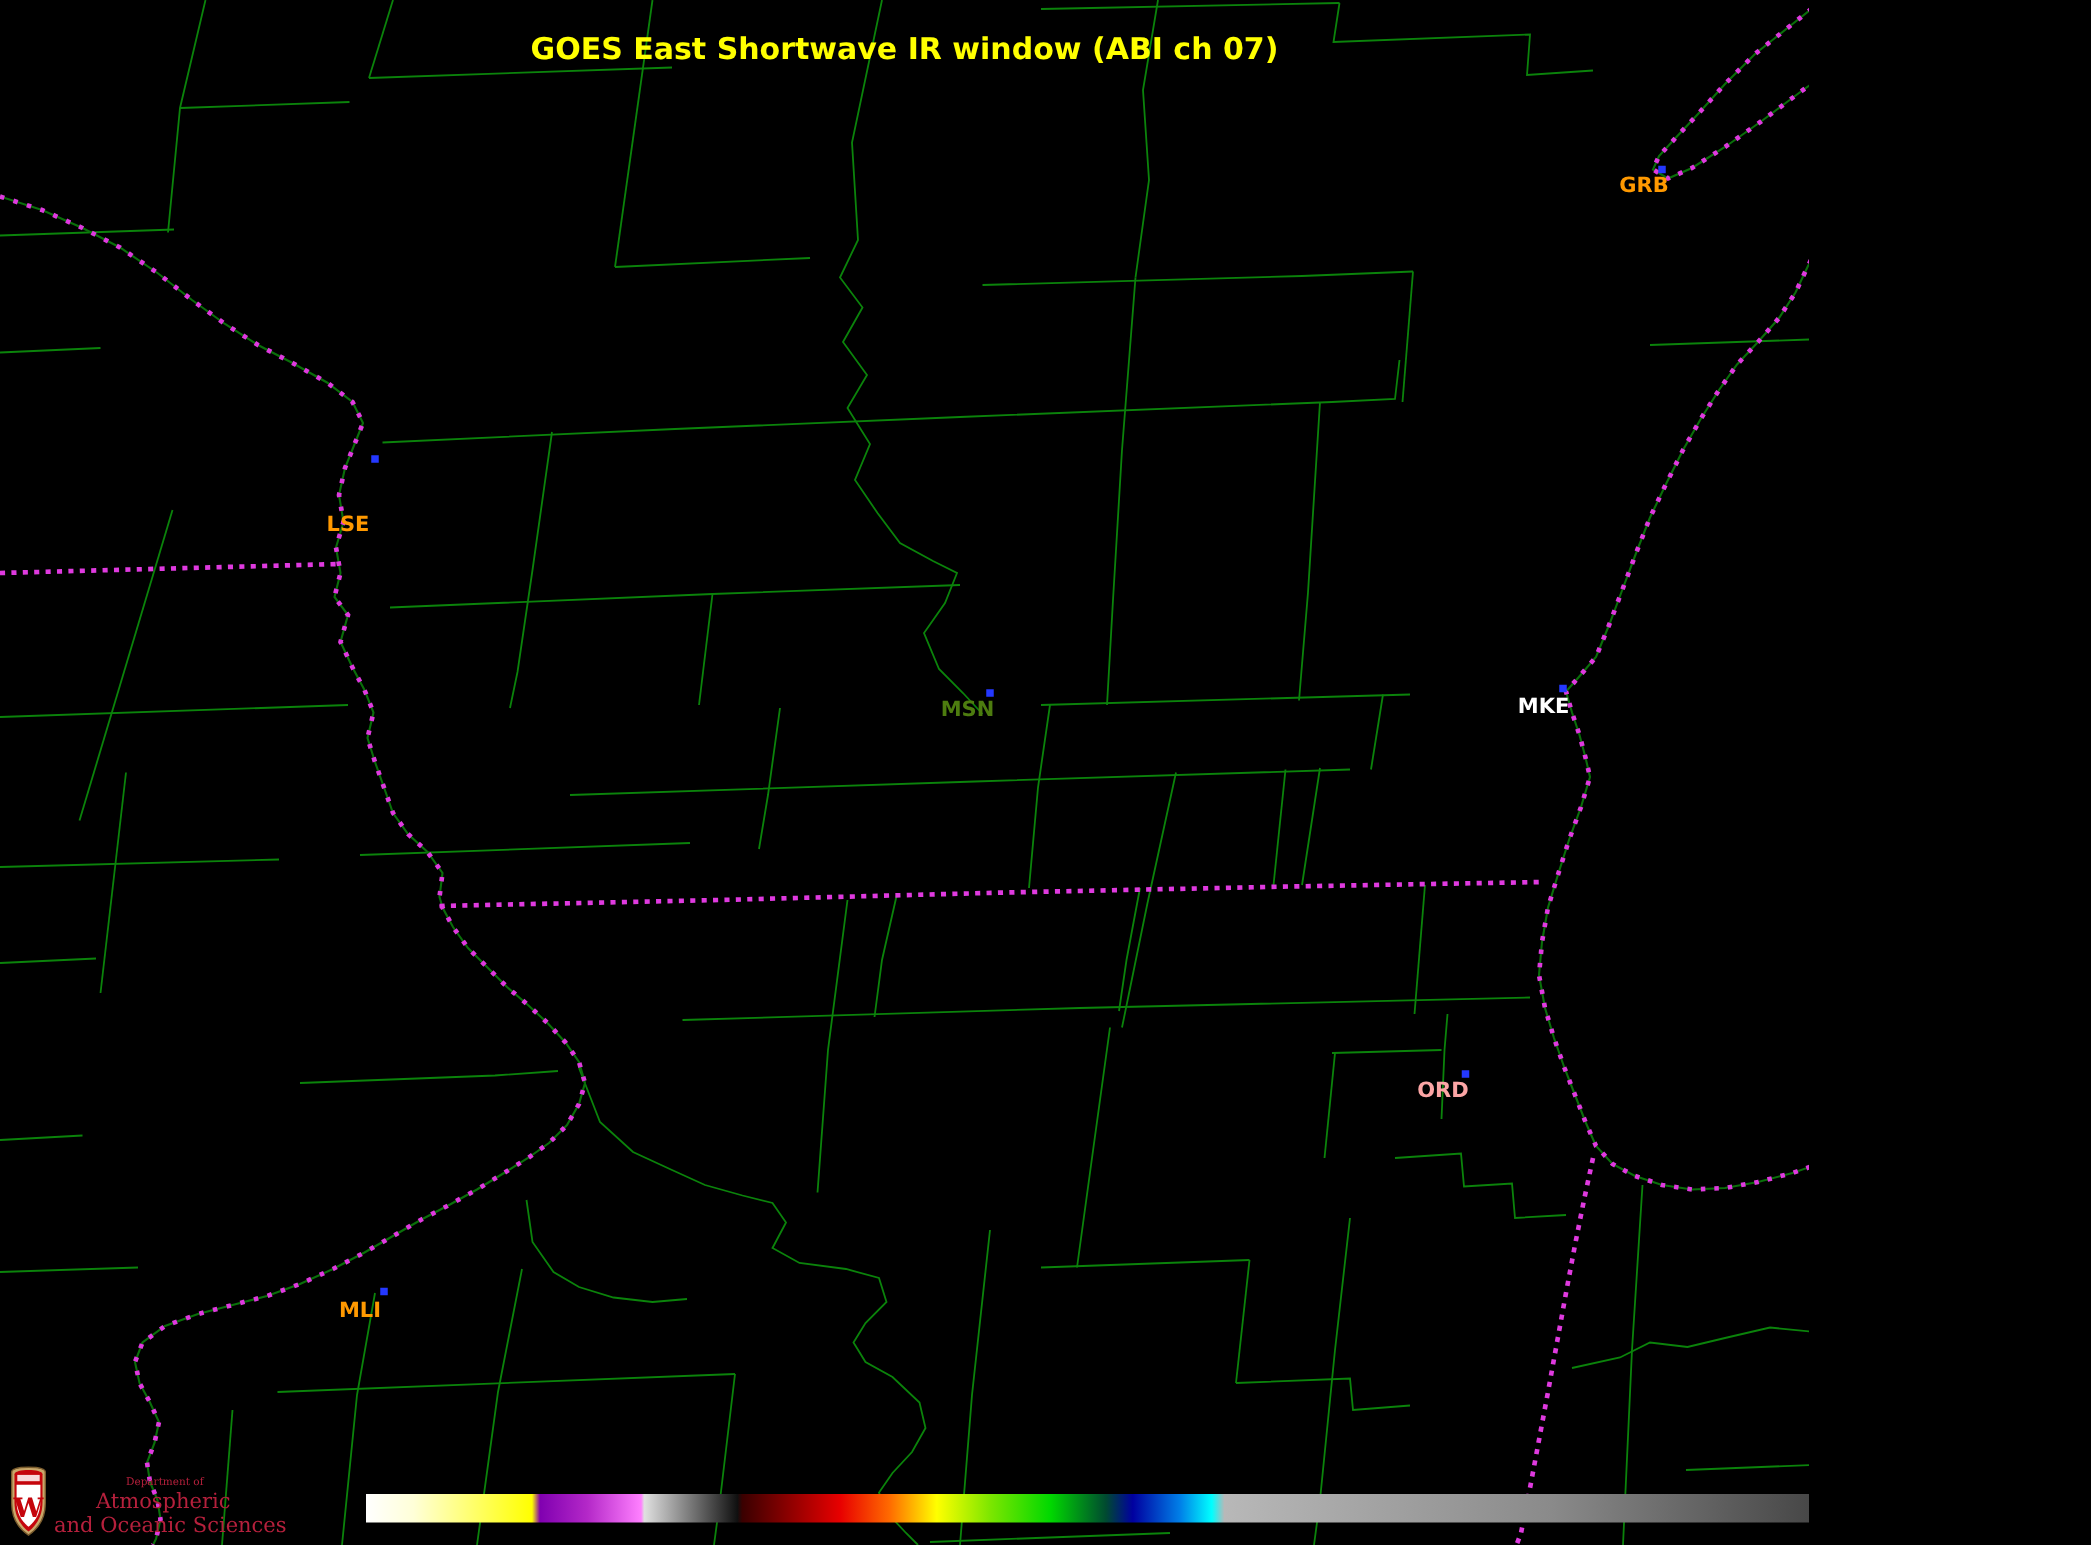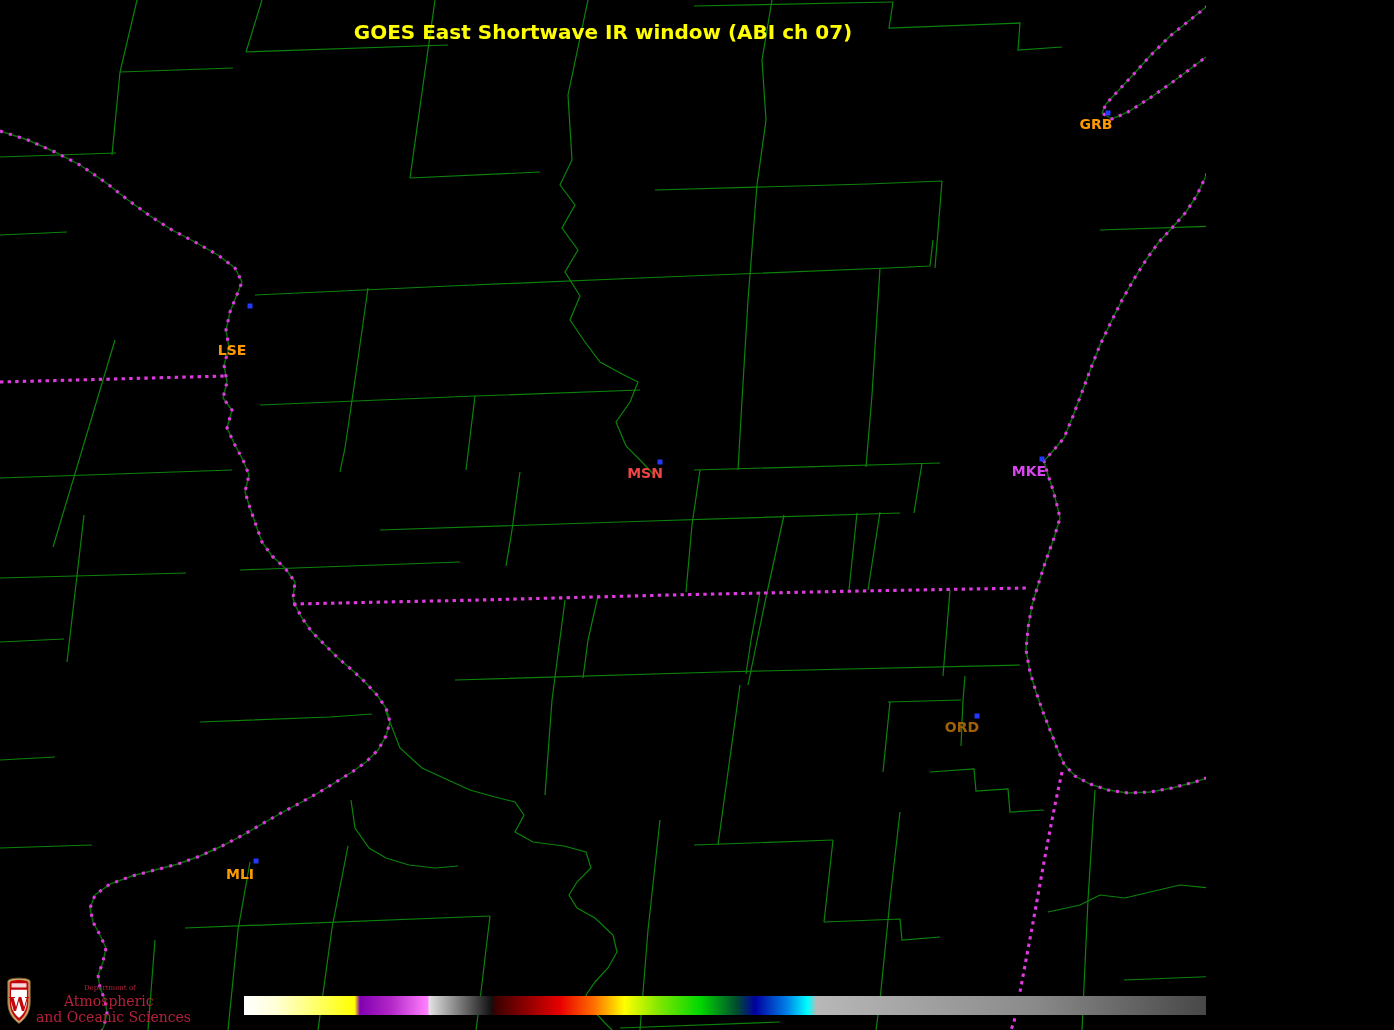--- a/index.html
+++ b/index.html
@@ -109,25 +109,25 @@
     </svg>
 
   <div id="title" style="color: rgb(255, 255, 0);"><span>GOES East Shortwave IR window (ABI ch 07)</span><br></div>
 
   <div id="stations">
       <div class="station-dot" style="left: 1108px; top: 113px; background: rgb(36, 56, 255);"></div>
       <div class="station-label" style="left: 1096px; top: 124px; color: rgb(255, 153, 0);">GRB</div>
       <div class="station-dot" style="left: 250px; top: 306px; background: rgb(36, 56, 255);"></div>
       <div class="station-label" style="left: 232px; top: 314px; color: rgb(255, 153, 0); margin-top: 36px;">LSE</div>
       <div class="station-dot" style="left: 660px; top: 462px; background: rgb(36, 56, 255);"></div>
-      <div class="station-label" style="left: 645px; top: 473px; color: #ef4444;">MSN</div>
+      <div class="station-label" style="left: 645px; top: 473px; color: #4d7c0f;">MSN</div>
       <div class="station-dot" style="left: 1042px; top: 459px; background: rgb(36, 56, 255);"></div>
-      <div class="station-label" style="left: 1029px; top: 471px; color: #d946ef;">MKE</div>
+      <div class="station-label" style="left: 1029px; top: 471px; color: #ffffff;">MKE</div>
       <div class="station-dot" style="left: 977px; top: 716px; background: rgb(36, 56, 255);"></div>
-      <div class="station-label" style="left: 962px; top: 727px; color: #a16207;">ORD</div>
+      <div class="station-label" style="left: 962px; top: 727px; color: #fca5a5;">ORD</div>
       <div class="station-dot" style="left: 256px; top: 861px; background: rgb(36, 56, 255);"></div>
       <div class="station-label" style="left: 240px; top: 874px; color: rgb(255, 153, 0); text-align: center;">MLI</div>
     </div>
 
   <div id="colorbar" style="left: 244px; top: 996px; width: 1054px; height: 19px; background: linear-gradient(to right, rgb(255, 255, 255) 0%, rgb(255, 255, 216) 3%, rgb(255, 255, 0) 10.5%, rgb(128, 0, 176) 11%, rgb(180, 40, 200) 14%, rgb(255, 128, 255) 17.4%, rgb(224, 224, 224) 17.6%, rgb(16, 16, 16) 23.5%, rgb(58, 0, 0) 23.8%, rgb(232, 0, 0) 30%, rgb(255, 106, 0) 33.1%, rgb(255, 255, 0) 36.1%, rgb(124, 230, 0) 39.5%, rgb(0, 216, 0) 43.3%, rgb(0, 74, 48) 46.8%, rgb(0, 0, 160) 48.5%, rgb(0, 128, 232) 51.5%, rgb(0, 255, 255) 53.5%, rgb(184, 184, 184) 54.3%, rgb(138, 138, 138) 75%, rgb(44, 44, 44) 98%, rgb(255, 0, 0) 98.2%, rgb(255, 140, 0) 99.1%, rgb(255, 255, 0) 100%);"></div>
 
   <div id="logo">
     <svg id="logo-crest" width="28" height="48" viewBox="0 0 60 100">
       <path d="M6,8 C6,3 18,1 30,1 C42,1 54,3 54,8 L54,52 C54,76 42,90 30,98 C18,90 6,76 6,52 Z" fill="#c9a86a" stroke="#7a5c2e" stroke-width="2"></path>
       <path d="M10,11 C10,7 20,5 30,5 C40,5 50,7 50,11 L50,51 C50,72 40,85 30,93 C20,85 10,72 10,51 Z" fill="#c5050c"></path>

